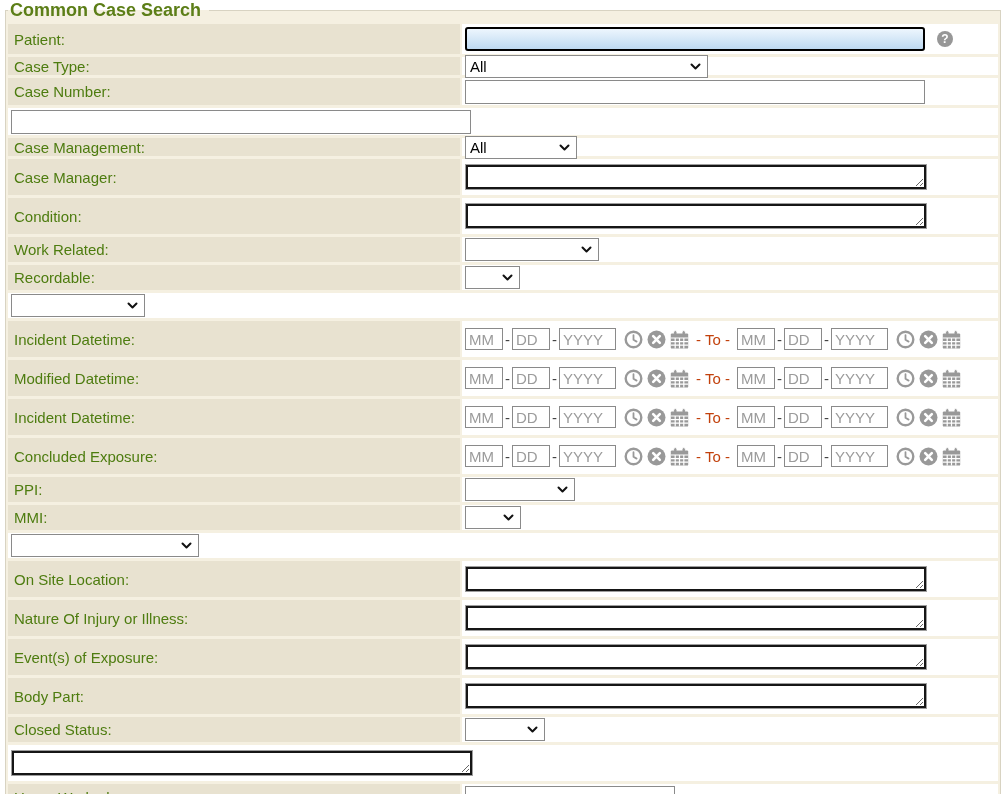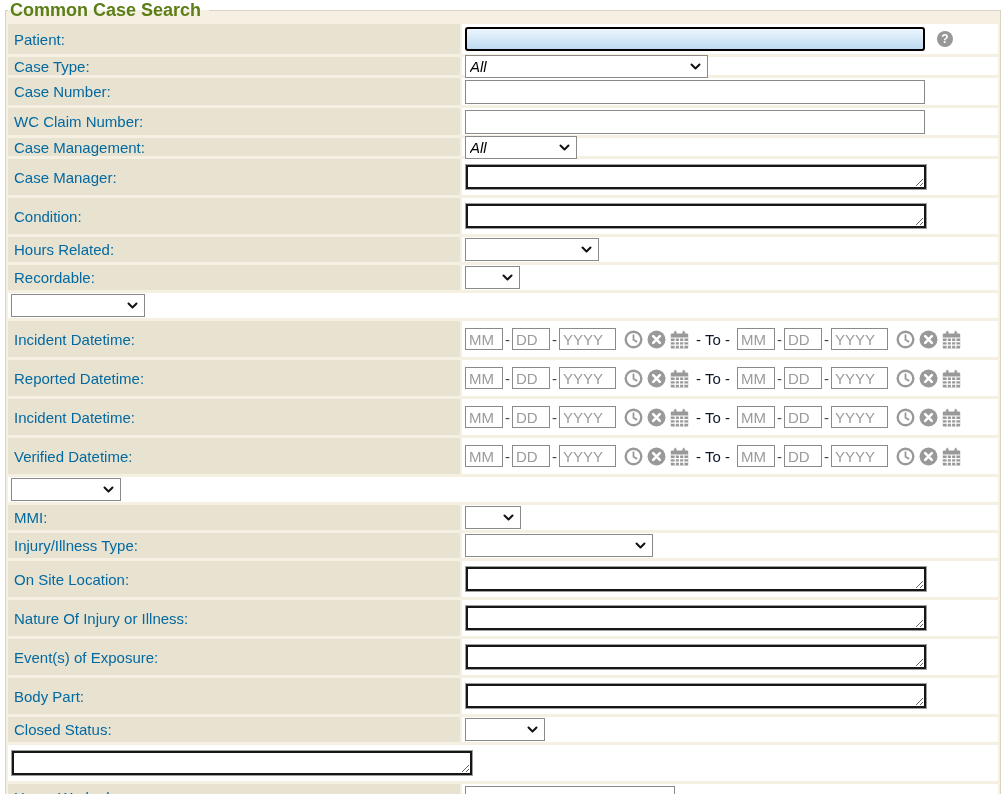--- a/index.html
+++ b/index.html
@@ -20,21 +20,21 @@
   legend.fs-legend {
     font-size:18px; font-weight:bold; color:#5c7e17;
     padding:0 8px 0 2px; line-height:20px;
   }
   .row { display:flex; margin-bottom:3px; }
   .label-cell {
     width:452px; flex:0 0 452px;
     background:#e8e2d0;
     display:flex; align-items:center;
     padding-left:6px; margin-right:2px;
-    font-size:15px; color:#0369a1;
+    font-size:15px; color:#4d7c0f;
   }
   .input-cell {
     flex:1; background:#ffffff;
     display:flex; align-items:center;
     padding-left:3px;
   }
   .h30{height:30px}.h28{height:36px}.h27{height:27px}.h26{height:18px}.h25{height:25px}
 
   
   .patient-input {
@@ -57,41 +57,41 @@
     padding:0 4px; font-size:15px; outline:none;
     font-family:"Liberation Sans", sans-serif;
   }
   .w460{width:460px}.w210{width:210px}
   
   .sel {
     height:23px; border:1px solid #8a8a8a; background:#fff;
     display:flex; align-items:center; justify-content:space-between;
     padding:0 6px 0 4px; cursor:default;
   }
-  .sel .sel-val { font-size:15px; white-space:nowrap; overflow:hidden;font-style:italic; }
+  .sel .sel-val { font-size:15px; white-space:nowrap; overflow:hidden; }
   .sel svg.chev { flex:0 0 auto; margin-left:6px; }
   
   textarea.ta {
     width:460px; height:24px;
     border:2px solid #161616; outline:1px solid #9e9e9e;
     background:#fff; resize:both;
     font-family:"Liberation Sans", sans-serif; font-size:14px;
     padding:1px 3px; margin:1px 0 1px 1px;
   }
   
   .dt-in {
     height:22px; border:1px solid #8a8a8a; background:#fff;
     padding:0 3px; font-size:15px; color:#333; outline:none;
     font-family:"Liberation Sans", sans-serif;
   }
   .dt-in::placeholder { color:#9b9b9b; opacity:1; }
   .dt-mm,.dt-dd{width:38px}
   .dt-yy{width:57px}
   .dash { margin:0 2px; color:#444; }
-  .to-label { margin:0 7px; color:#0f172a; white-space:nowrap; }
+  .to-label { margin:0 7px; color:#c2410c; white-space:nowrap; }
   .dticon { width:19px; height:19px; margin-left:4px; cursor:pointer; flex:0 0 auto; }
   .dticon.first { margin-left:8px; }
   
   .search-row {
     margin-top:1px; height:28px; width:1001px;
     background:#f0ead9;
     display:flex; align-items:center;
   }
   .search-btn {
     margin-left:auto; margin-right:117px;
@@ -150,21 +150,20 @@
   </div>
 
   <div class="row h27">
     <div class="label-cell">Case Number:</div>
     <div class="input-cell">
       <input type="text" class="ti w460" style="">
     </div>
   </div>
 
   <div class="row h27">
-    <div class="label-cell">WC Claim Number:</div>
     <div class="input-cell">
       <input type="text" class="ti w460" style="">
     </div>
   </div>
 
   <div class="row h26">
     <div class="label-cell">Case Management:</div>
     <div class="input-cell">
       <div class="sel" style="width:112px">
         <span class="sel-val">All</span>
@@ -183,21 +182,21 @@
   </div>
 
   <div class="row h28">
     <div class="label-cell">Condition:</div>
     <div class="input-cell">
       <textarea class="ta" style=""></textarea>
     </div>
   </div>
 
   <div class="row h25">
-    <div class="label-cell">Hours Related:</div>
+    <div class="label-cell">Work Related:</div>
     <div class="input-cell">
       <div class="sel" style="width:134px">
         <span class="sel-val"></span>
         <svg class="chev" width="11" height="7">
             <use href="#i-chev"></use>
           </svg>
       </div>
     </div>
   </div>
 
@@ -253,21 +252,21 @@
       <svg class="dticon" viewBox="0 0 19 19">
           <use href="#i-clear"></use>
         </svg>
       <svg class="dticon" viewBox="0 0 19 19">
           <use href="#i-cal"></use>
         </svg>
     </div>
   </div>
 
   <div class="row h28">
-    <div class="label-cell">Reported Datetime:</div>
+    <div class="label-cell">Modified Datetime:</div>
     <div class="input-cell">
       <input class="dt-in dt-mm" placeholder="MM" style="">
       <span class="dash">-</span>
       <input class="dt-in dt-dd" placeholder="DD" style="">
       <span class="dash">-</span>
       <input class="dt-in dt-yy" placeholder="YYYY" style="">
       <svg class="dticon first" viewBox="0 0 19 19">
           <use href="#i-clock"></use>
         </svg>
       <svg class="dticon" viewBox="0 0 19 19">
@@ -323,21 +322,21 @@
       <svg class="dticon" viewBox="0 0 19 19">
           <use href="#i-clear"></use>
         </svg>
       <svg class="dticon" viewBox="0 0 19 19">
           <use href="#i-cal"></use>
         </svg>
     </div>
   </div>
 
   <div class="row h28">
-    <div class="label-cell">Verified Datetime:</div>
+    <div class="label-cell">Concluded Exposure:</div>
     <div class="input-cell">
       <input class="dt-in dt-mm" placeholder="MM" style="">
       <span class="dash">-</span>
       <input class="dt-in dt-dd" placeholder="DD" style="">
       <span class="dash">-</span>
       <input class="dt-in dt-yy" placeholder="YYYY" style="">
       <svg class="dticon first" viewBox="0 0 19 19">
           <use href="#i-clock"></use>
         </svg>
       <svg class="dticon" viewBox="0 0 19 19">
@@ -359,20 +358,21 @@
           <use href="#i-clear"></use>
         </svg>
       <svg class="dticon" viewBox="0 0 19 19">
           <use href="#i-cal"></use>
         </svg>
     </div>
   </div>
 
 
   <div class="row h25">
+    <div class="label-cell">PPI:</div>
     <div class="input-cell">
       <div class="sel" style="width:110px">
         <span class="sel-val"></span>
         <svg class="chev" width="11" height="7">
             <use href="#i-chev"></use>
           </svg>
       </div>
     </div>
   </div>
 
@@ -382,21 +382,20 @@
       <div class="sel" style="width:56px">
         <span class="sel-val"></span>
         <svg class="chev" width="11" height="7">
             <use href="#i-chev"></use>
           </svg>
       </div>
     </div>
   </div>
 
   <div class="row h25">
-    <div class="label-cell">Injury/Illness Type:</div>
     <div class="input-cell">
       <div class="sel" style="width:188px">
         <span class="sel-val"></span>
         <svg class="chev" width="11" height="7">
             <use href="#i-chev"></use>
           </svg>
       </div>
     </div>
   </div>
 

